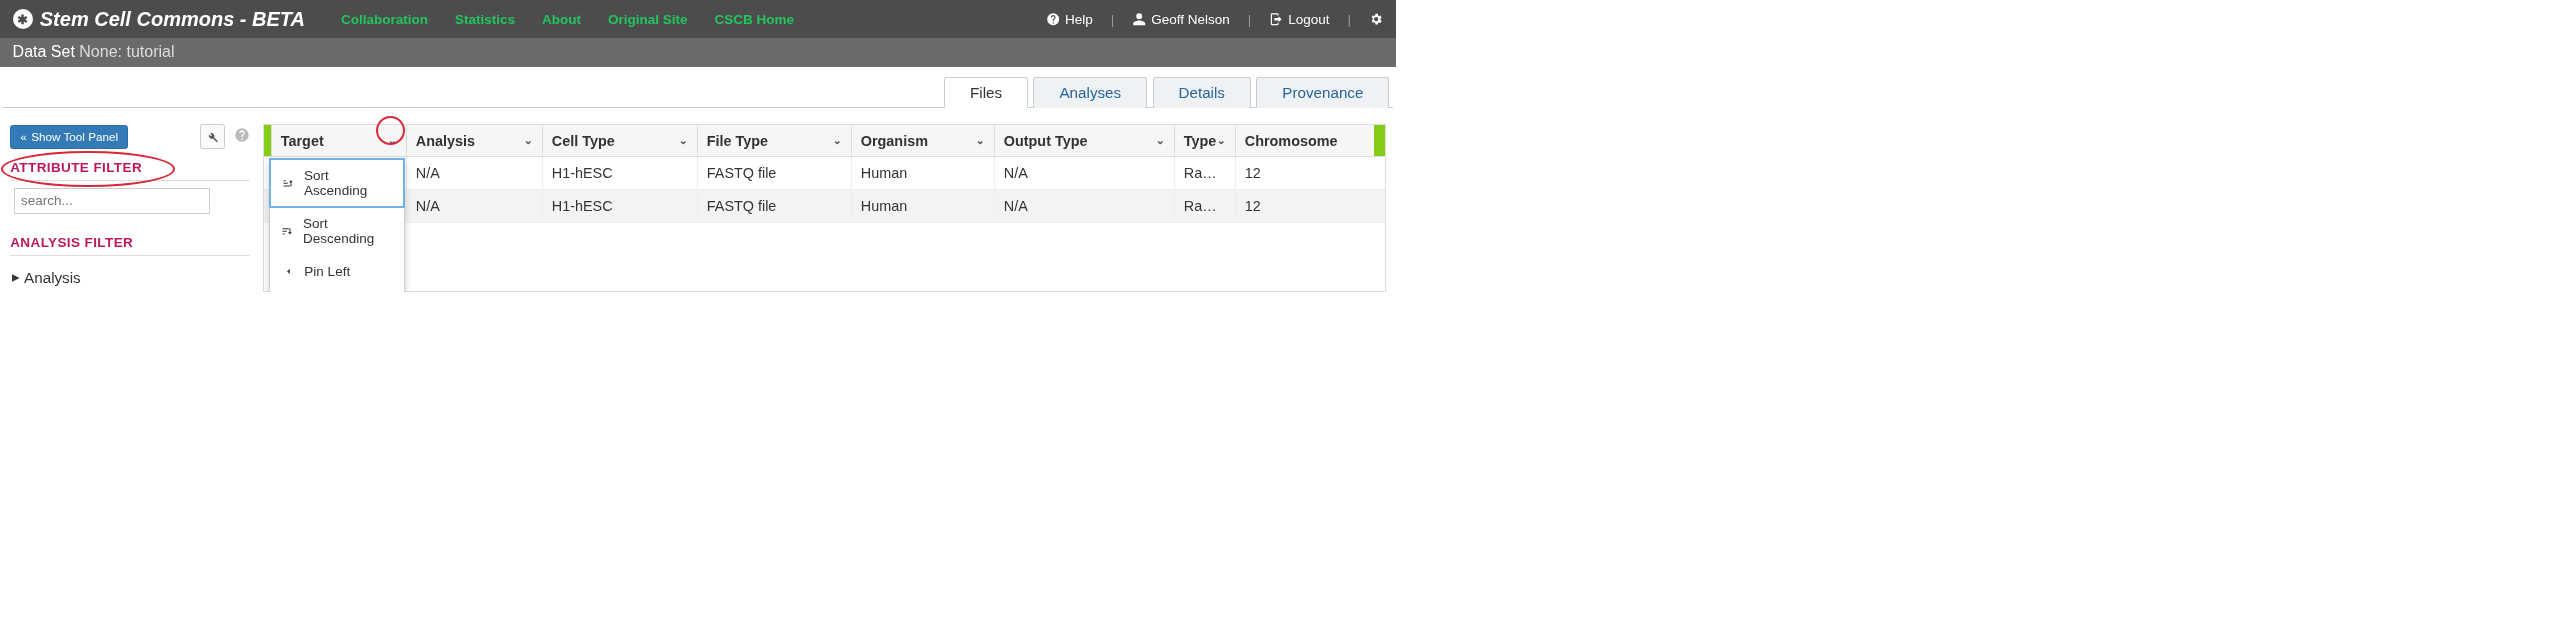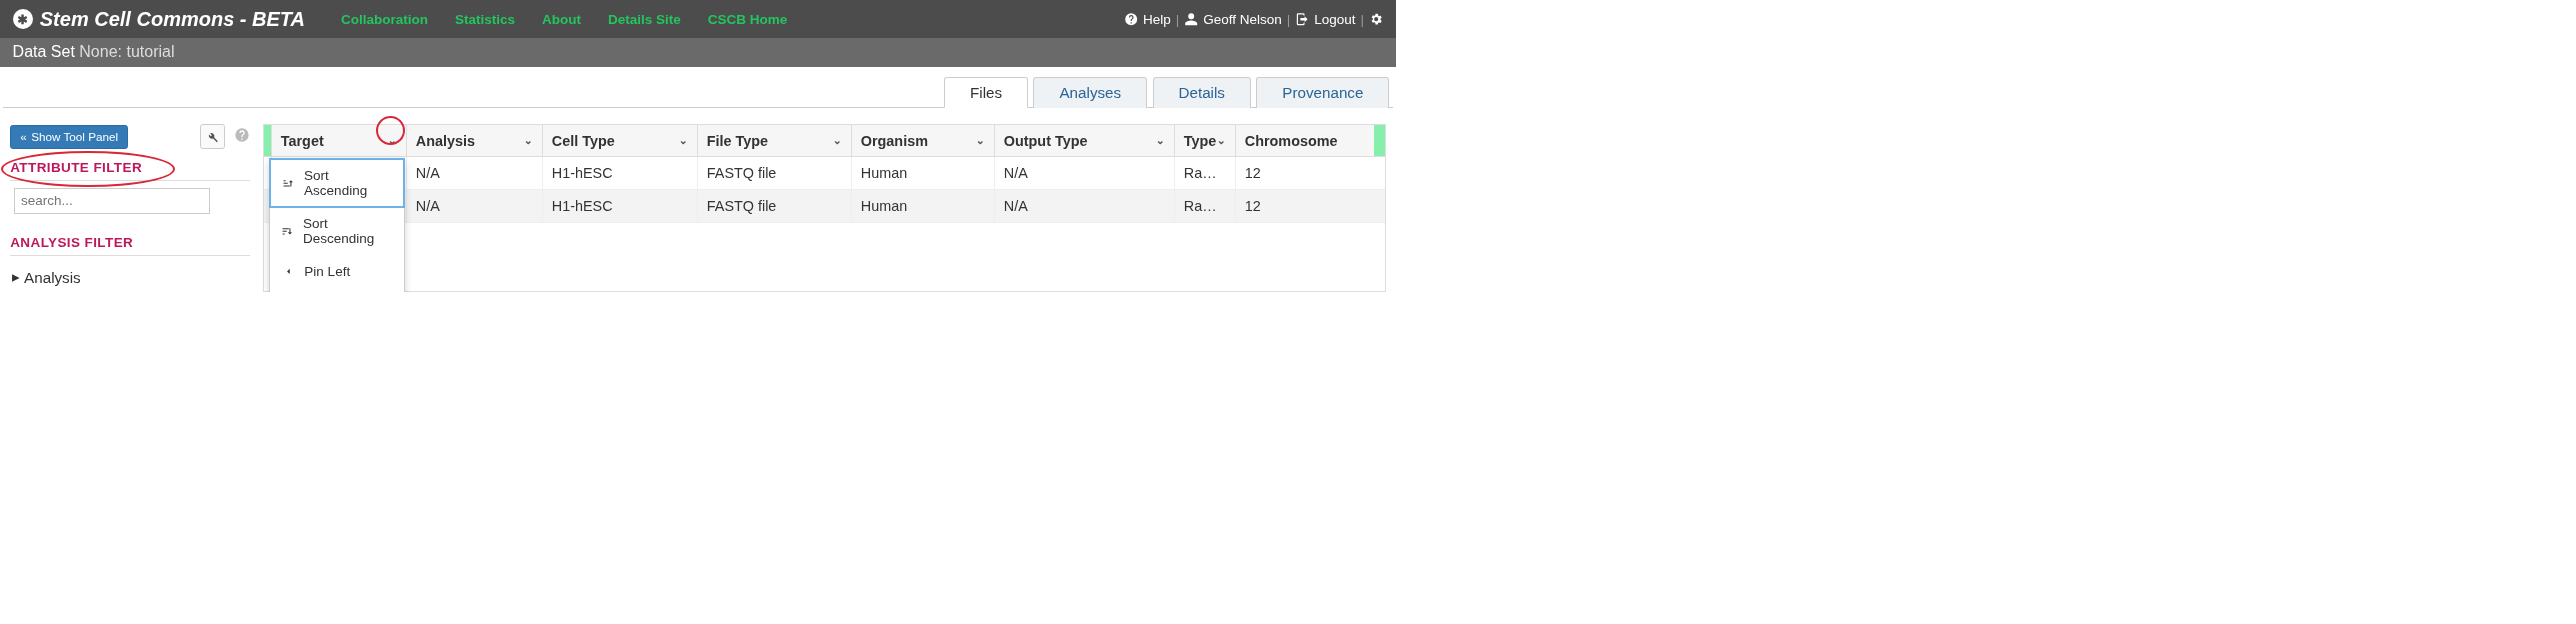--- a/index.html
+++ b/index.html
@@ -2,21 +2,21 @@
 <html style="font-size:14.4px"><head>
 <meta charset="utf-8">
 <style>
 * { box-sizing: border-box; margin: 0; padding: 0; }
 body { font-family: -apple-system, BlinkMacSystemFont, "Segoe UI", Helvetica, Arial, sans-serif; font-size: 13.5px; background: #fff; color: #333; width: 1396px; }
 .topbar { background: #4c4c4c; height: 38px; display: flex; align-items: center; padding: 0 12.6px; color: #fff; }
 .brand { display: flex; align-items: center; gap: 7.2px; font-style: italic; font-weight: 700; font-size: 20px; }
 .brand-icon { width: 20px; height: 20px; border-radius: 50%; background: #fff; display: inline-flex; align-items: center; justify-content: center; color: #4c4c4c; font-style: normal; font-size: 12.6px; font-weight: 900; }
 .nav-links { display: flex; gap: 27px; margin-left: 36px; }
 .nav-links a { color: #22c55e; text-decoration: none; font-weight: 700; font-size: 13.5px; }
-.top-right { margin-left: auto; display: flex; align-items: center; gap: 5px; font-size: 13.5px; }
+.top-right { margin-left: auto; display: flex; align-items: center; gap: 18px; font-size: 13.5px; }
 .top-right .sep { color: #999; }
 .top-right a { color: #fff; text-decoration: none; display: inline-flex; align-items: center; gap: 4.5px; }
 .icon-svg { width: 14.4px; height: 14.4px; fill: #fff; }
 .subbar { background: #6a6a6a; color: #fff; padding: 5.4px 12.6px; font-size: 16px; }
 .subbar .light { font-weight: 300; color: #ddd; }
 .content-wrap { padding: 0 3px; }
 .tabstrip { display: flex; justify-content: flex-end; gap: 5.4px; padding: 9px 3.6px 0 3.6px; border-bottom: 0.9px solid #ccc; }
 .tab { background: #eef2f5; border: 0.9px solid #ccc; border-bottom: none; border-radius: 2.7px 2.7px 0 0; padding: 6.3px 25px; color: #2a6496; font-size: 15.2px; cursor: pointer; position: relative; top: 0.9px; }
 .tab.active { background: #fff; color: #333; font-weight: 400; border-bottom: 0.9px solid #fff; }
 .main-area { display: flex; padding: 16px 7.2px 0 7.2px; gap: 12.6px; }
@@ -26,21 +26,21 @@
 .btn-icon { background: #fafafa; border: 0.9px solid #ccc; border-radius: 2.7px; width: 25px; height: 25px; display: inline-flex; align-items: center; justify-content: center; cursor: pointer; margin-left: auto; }
 .help-circle { color: #bbb; font-size: 16px; margin-left: 3.6px; }
 .filter-title { color: #be185d; font-weight: 700; font-size: 13.5px; letter-spacing: 0.4px; padding-bottom: 4.5px; border-bottom: 0.9px solid #ddd; margin-bottom: 7.2px; }
 .red-ellipse { position: relative; }
 .red-ellipse::before { content: ""; position: absolute; border: 2.7px solid #d9283a; border-radius: 50%; }
 .ellipse-attr::before { left: -9px; top: -9px; width: 170px; height: 32px; }
 .search-input { width: 196px; padding: 4.5px 6.3px; border: 0.9px solid #ccc; font-size: 13.5px; color: #555; margin-left: 3.6px; }
 .filter-section2 { margin-top: 21.5px; }
 .analysis-item { display: flex; align-items: center; gap: 4.5px; padding: 5.4px 1.8px; font-size: 15.2px; color: #333; }
 .grid-wrap { flex: 1; border: 0.9px solid #ddd; position: relative; }
-.grid-head-row { display: flex; background: #86efac; border-bottom: 0.9px solid #ddd; }
+.grid-head-row { display: flex; background: #84cc16; border-bottom: 0.9px solid #ddd; }
 .grid-head-cell { display: flex; align-items: center; justify-content: space-between; padding: 7.2px 9px; border-right: 0.9px solid #ddd; font-weight: 700; font-size: 14.4px; color: #333; background: #f6f6f6; }
 .grid-head-cell .chev { color: #555; font-size: 10.8px; cursor: pointer; }
 .grid-body-row { display: flex; border-bottom: 0.9px solid #eee; }
 .grid-body-row.alt { background: #f3f3f3; }
 .grid-body-cell { padding: 8px 9px; border-right: 0.9px solid #eee; font-size: 14.4px; color: #333; white-space: nowrap; overflow: hidden; text-overflow: ellipsis; }
 .col-target { width: 135px; } .col-analysis { width: 136px; } .col-celltype { width: 155px; }
 .col-filetype { width: 154px; } .col-organism { width: 143px; gap: 40px; } .col-output { width: 180px; }
 .col-type { width: 61px; } .col-chrom { width: 138px; }
 .col-hidden1 { width: 8px; padding: 0; border-right: 0.9px solid #ddd; }
 .dropdown-menu { position: absolute; top: 33px; left: 5.4px; width: 136px; background: #fff; border: 0.9px solid #ccc; box-shadow: 0 2.7px 7.2px rgba(0,0,0,0.18); z-index: 10; }
@@ -54,21 +54,21 @@
 
 <div class="topbar">
   <div class="brand">
     <span class="brand-icon">✱</span>
     <span>Stem Cell Commons - BETA</span>
   </div>
   <nav class="nav-links">
     <a href="#">Collaboration</a>
     <a href="#">Statistics</a>
     <a href="#">About</a>
-    <a href="#">Details Site</a>
+    <a href="#">Original Site</a>
     <a href="#">CSCB Home</a>
   </nav>
   <div class="top-right">
     <a href="#">
       <svg class="icon-svg" viewBox="0 0 24 24">
           <path d="M12 2a10 10 0 100 20 10 10 0 000-20zm1 17h-2v-2h2v2zm2.07-7.75l-.9.92C13.45 12.9 13 13.5 13 15h-2v-.5c0-1.1.45-2.1 1.17-2.83l1.24-1.26A1.98 1.98 0 0012 7a2 2 0 00-2 2H8a4 4 0 118 0c0 .88-.36 1.68-.93 2.25z"></path>
         </svg>
       <span>Help</span>
     </a>
     <span class="sep">|</span>

